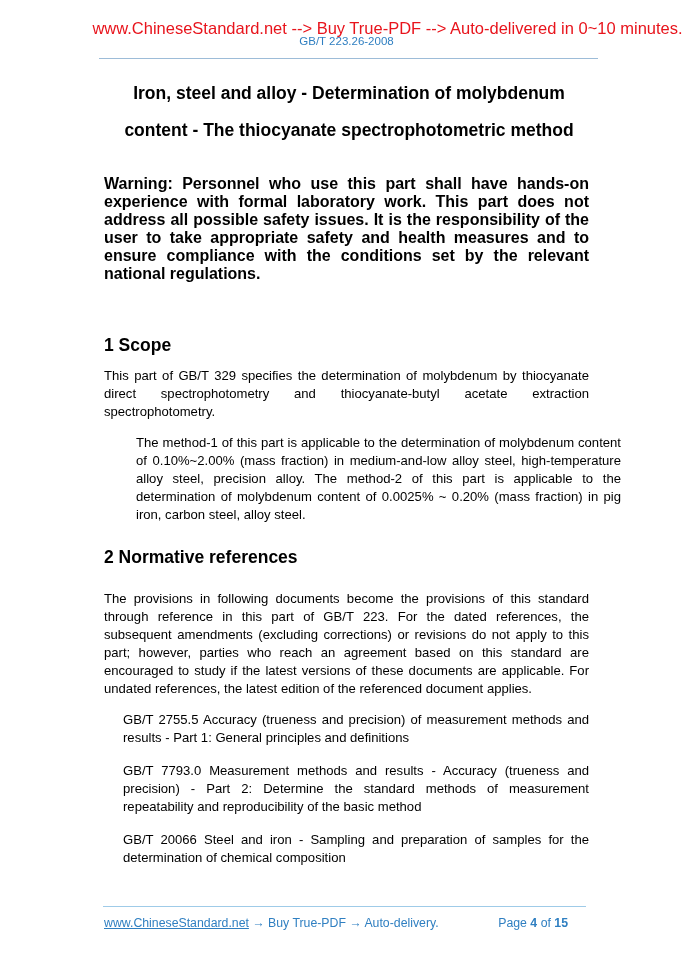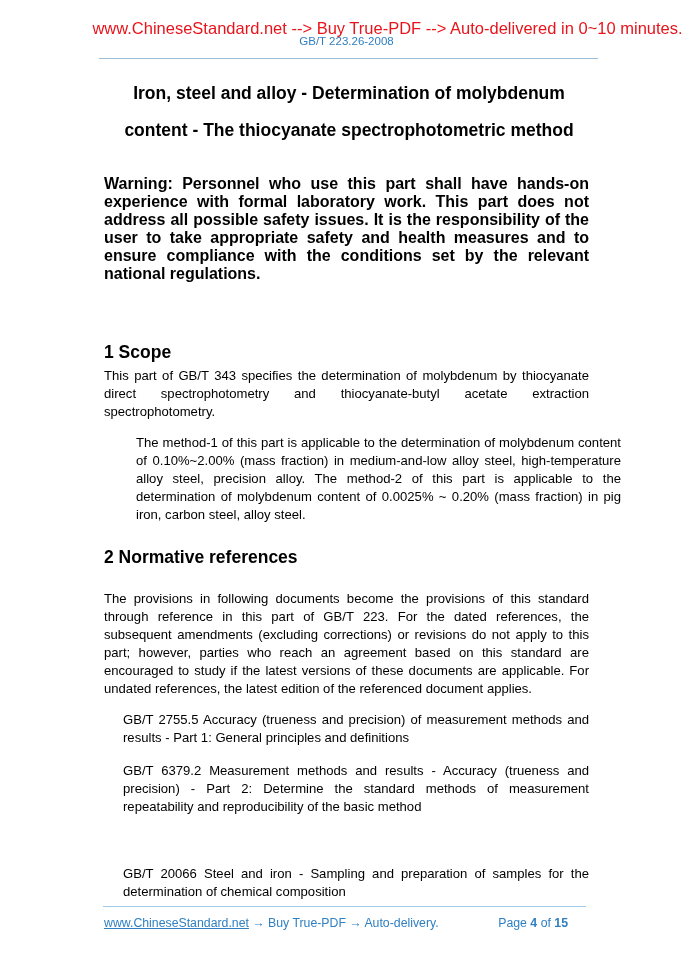--- a/index.html
+++ b/index.html
@@ -34,30 +34,30 @@
   <a>www.ChineseStandard.net</a><span> --&gt; Buy True-PDF --&gt; Auto-delivered in 0~10 minutes.</span>
 </div>
 <div class="doc-code">GB/T 223.26-2008</div>
 <div class="header-rule"></div>
 
 <div class="title l1">Iron, steel and alloy - Determination of molybdenum</div>
 <div class="title l2">content - The thiocyanate spectrophotometric method</div>
 
 <div class="warning">Warning: Personnel who use this part shall have hands-on experience with formal laboratory work. This part does not address all possible safety issues. It is the responsibility of the user to take appropriate safety and health measures and to ensure compliance with the conditions set by the relevant national regulations.</div>
 
-<div class="h1" style="top:342px;text-align:right;">1 Scope</div>
-<div class="p" style="top:367px;">This part of GB/T 343 specifies the determination of molybdenum by thiocyanate direct spectrophotometry and thiocyanate-butyl acetate extraction spectrophotometry.</div>
+<div class="h1" style="top:335px;text-align:right;">1 Scope</div>
+<div class="p" style="top:367px;">This part of GB/T 329 specifies the determination of molybdenum by thiocyanate direct spectrophotometry and thiocyanate-butyl acetate extraction spectrophotometry.</div>
 <div class="p" style="top:434px;margin-left:32px;">The method-1 of this part is applicable to the determination of molybdenum content of 0.10%~2.00% (mass fraction) in medium-and-low alloy steel, high-temperature alloy steel, precision alloy. The method-2 of this part is applicable to the determination of molybdenum content of 0.0025% ~ 0.20% (mass fraction) in pig iron, carbon steel, alloy steel.</div>
 
 <div class="h1" style="top:547px;">2 Normative references</div>
 <div class="p" style="top:590px;">The provisions in following documents become the provisions of this standard through reference in this part of GB/T 223. For the dated references, the subsequent amendments (excluding corrections) or revisions do not apply to this part; however, parties who reach an agreement based on this standard are encouraged to study if the latest versions of these documents are applicable. For undated references, the latest edition of the referenced document applies.</div>
 
 <div class="ref" style="top:711px;">GB/T 2755.5 Accuracy (trueness and precision) of measurement methods and results - Part 1: General principles and definitions</div>
-<div class="ref" style="top:762px;">GB/T 6379.2 Measurement methods and results - Accuracy (trueness and precision) - Part 2: Determine the standard methods of measurement repeatability and reproducibility of the basic method</div>
-<div class="ref" style="top:865px;">GB/T 20066 Steel and iron - Sampling and preparation of samples for the determination of chemical composition</div>
+<div class="ref" style="top:762px;">GB/T 7793.0 Measurement methods and results - Accuracy (trueness and precision) - Part 2: Determine the standard methods of measurement repeatability and reproducibility of the basic method</div>
+<div class="ref" style="top:831px;">GB/T 20066 Steel and iron - Sampling and preparation of samples for the determination of chemical composition</div>
 
 <div class="footer-rule"></div>
 <div class="footer">
   <a class="link">www.ChineseStandard.net</a><span> → Buy True-PDF → Auto-delivery.</span>
   <span class="page">
     <span>Page</span>
     <b>4</b>
     <span>of</span>
     <b>15</b>
   </span>

